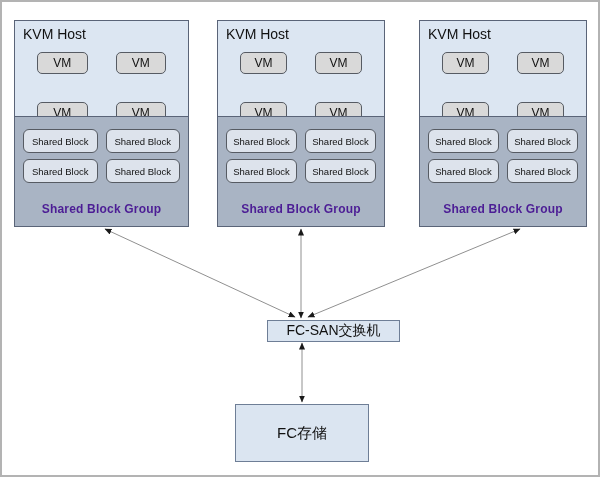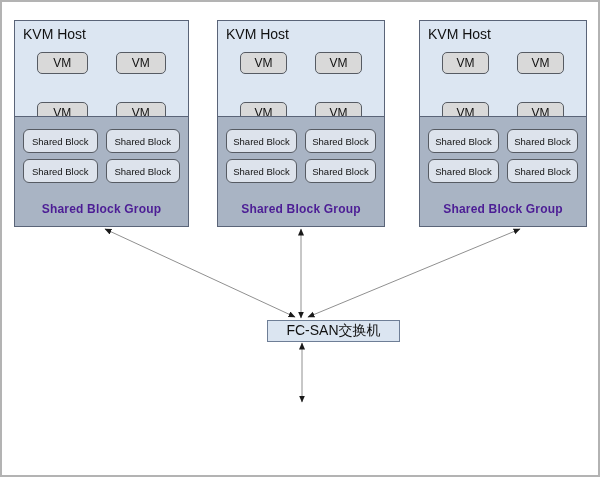--- a/index.html
+++ b/index.html
@@ -141,14 +141,17 @@
   <line x1="103" y1="227" x2="293" y2="315" marker-start="url(#ah)" marker-end="url(#ah)"></line>
       <line x1="299" y1="227" x2="299" y2="316" marker-start="url(#ah)" marker-end="url(#ah)"></line>
       <line x1="518" y1="227" x2="306" y2="315" marker-start="url(#ah)" marker-end="url(#ah)"></line>
       <line x1="300" y1="341" x2="300" y2="400" marker-start="url(#ah)" marker-end="url(#ah)"></line>
     </svg>
 
   <div class="node-box switch-box">
     <span>FC-SAN交换机</span>
   </div>
 
+  <div class="node-box storage-box">
+    <span>FC存储</span>
+  </div>
 
 </div>
 
 </body></html>

